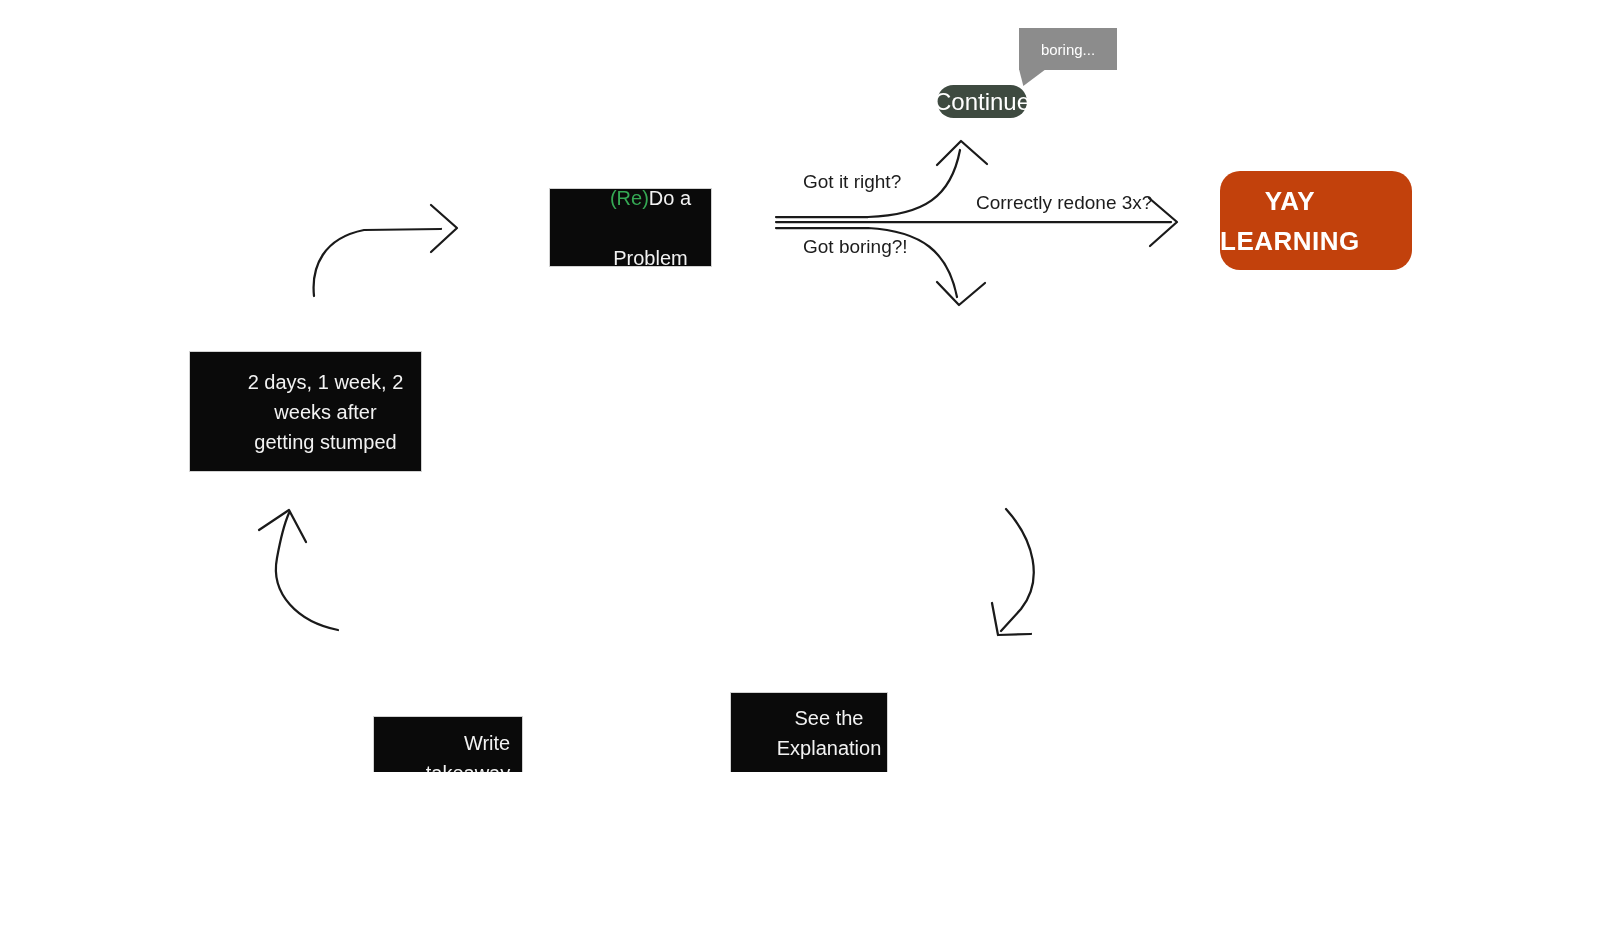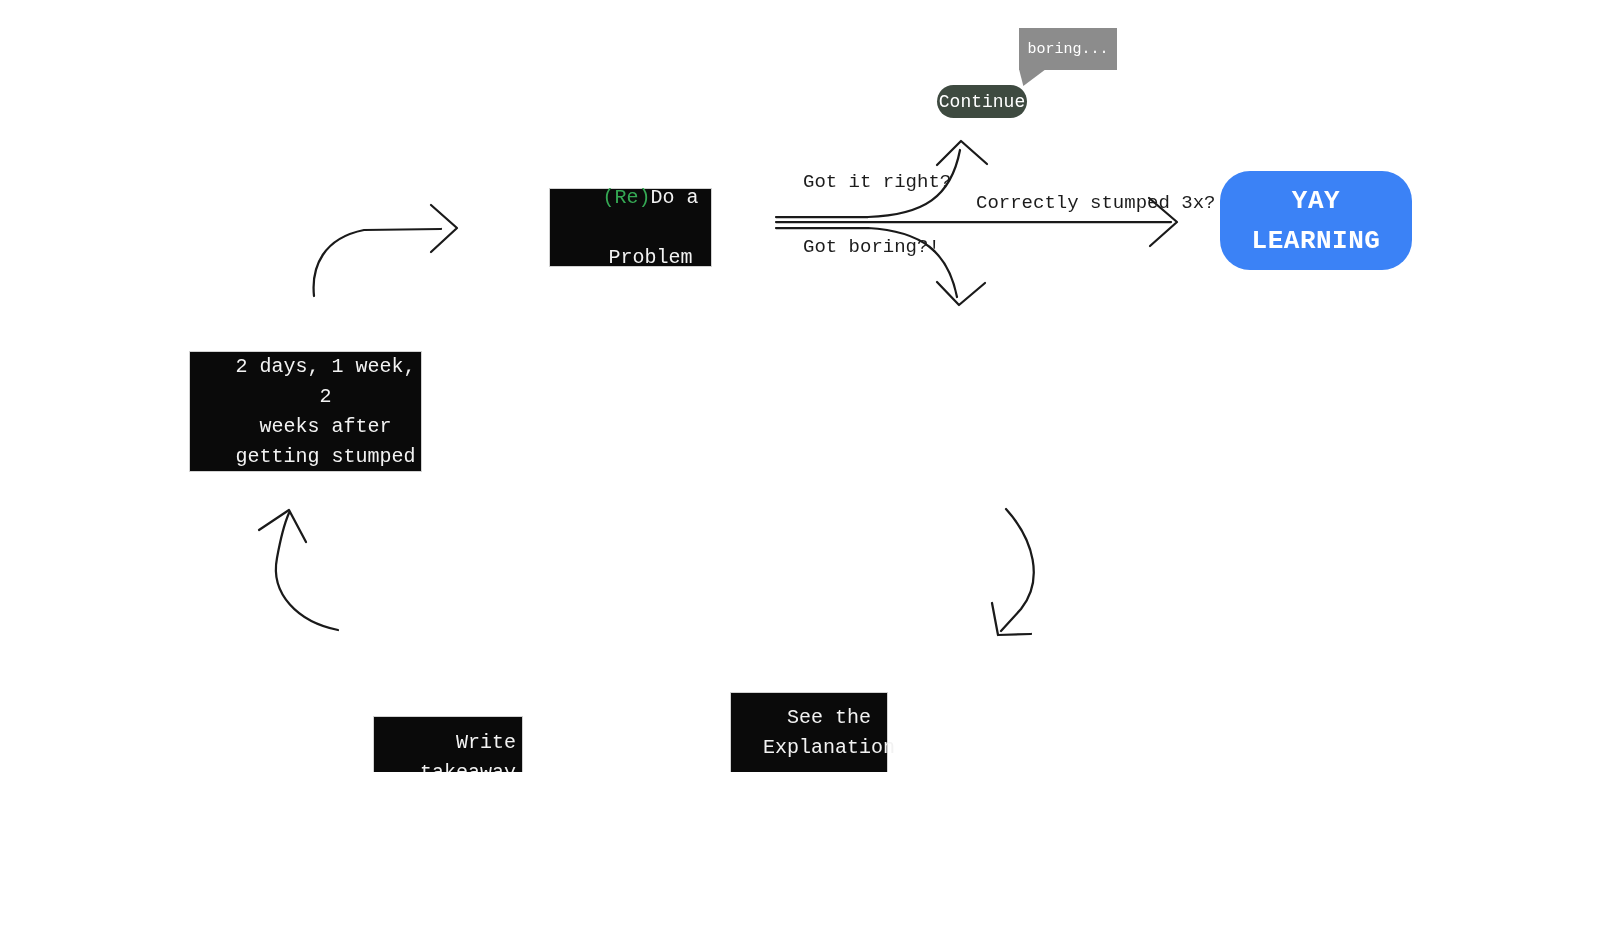--- a/index.html
+++ b/index.html
@@ -1,46 +1,46 @@
 <!DOCTYPE html>
 <html><head>
 <meta charset="utf-8">
 <style>
   html,body{margin:0;padding:0;background:#ffffff;}
   .canvas{
     position:relative;width:1600px;height:772px;background:#ffffff;overflow:hidden;
-    font-family:Liberation Mono, monospace;
+    font-family:Liberation Sans, sans-serif;
   }
   svg.arrows{position:absolute;left:0;top:0;pointer-events:none;}
   svg.arrows path{fill:none;stroke:#1a1a1a;stroke-width:2.25;stroke-linecap:round;stroke-linejoin:round;}
 
   .node{
     position:absolute;box-sizing:border-box;
     background:#0a0a0a;color:#f2f2f2;border:1.5px solid #d2d2d2;
     display:flex;align-items:center;justify-content:center;text-align:center;
     font-size:20px;line-height:30px;white-space:pre-line;padding-left:40px;
   }
   .node-problem{left:549px;top:188px;width:163px;height:79px;}
   .node-redolog{left:903px;top:371px;width:161px;height:80px;}
   .node-schedule{left:170px;top:351px;width:233px;height:121px;margin-left:19px;}
   .node-takeaway{left:373px;top:716px;width:150px;height:83px;text-align:right;}
   .node-explanation{left:730px;top:692px;width:158px;height:81px;}
   .accent{color:#35a854;}
 
   .node-yay{
     position:absolute;left:1220px;top:171px;width:192px;height:99px;
-    background:#3b82f6;color:#ffffff;border-radius:30px;
-    display:flex;align-items:center;justify-content:center;text-align:center;
+    background:#c2410c;color:#ffffff;border-radius:20px;
+    display:flex;align-items:center;text-align:center;
     font-size:26px;font-weight:bold;line-height:40px;letter-spacing:0.5px;white-space:pre-line;
   }
 
   .pill{
     position:absolute;left:937px;top:85px;width:90px;height:33px;
     background:#3e4a40;color:#ffffff;border-radius:17px;
-    display:flex;align-items:center;justify-content:center;font-size:18px;
+    display:flex;align-items:center;justify-content:center;font-size:24px;
   }
 
   .bubble{
     position:absolute;left:1019px;top:28px;width:98px;height:42px;
     background:#8c8c8c;color:#ffffff;
     display:flex;align-items:center;justify-content:center;font-size:15px;
   }
   .bubble-tail{
     position:absolute;left:0;top:41px;width:27px;height:17px;background:#8c8c8c;
     clip-path:polygon(0 0,100% 0,16% 100%);
@@ -124,16 +124,16 @@
     <span>See the
 Explanation</span>
   </div>
 
   <div class="node-yay">
     <span>YAY
 LEARNING</span>
   </div>
 
   <div class="edge-label lbl-got-right">Got it right?</div>
-  <div class="edge-label lbl-redone">Correctly stumped 3x?</div>
+  <div class="edge-label lbl-redone">Correctly redone 3x?</div>
   <div class="edge-label lbl-stumped">Got boring?!</div>
 
 </div>
 
 </body></html>

